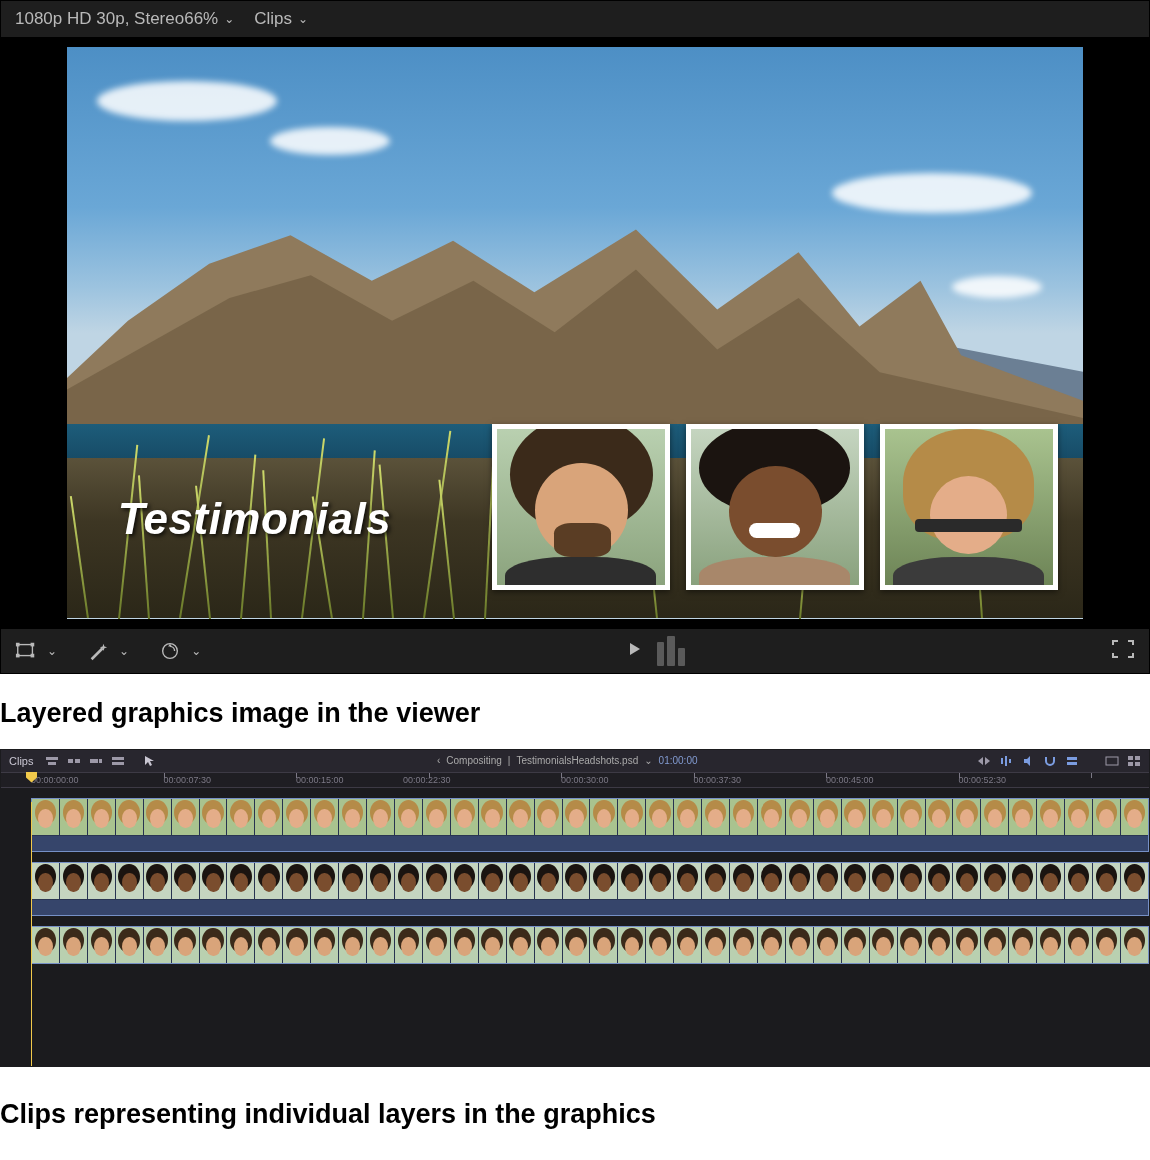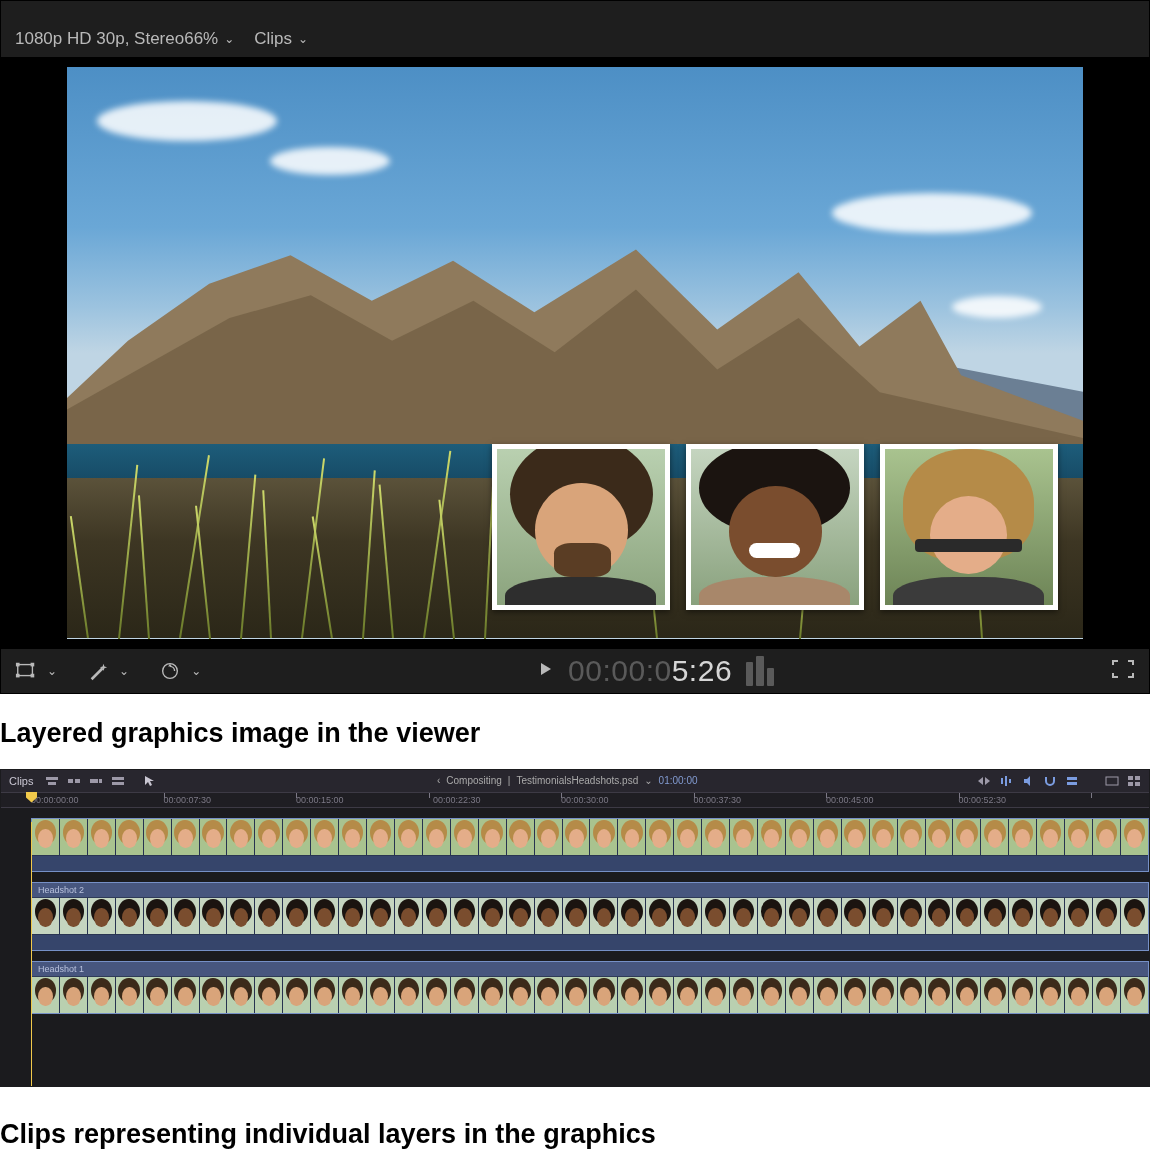--- a/index.html
+++ b/index.html
@@ -1,20 +1,20 @@
 <!DOCTYPE html>
 <html><head>
 <meta charset="utf-8">
 <style>
   * { margin: 0; padding: 0; box-sizing: border-box; }
   body { font-family: -apple-system, "Helvetica Neue", Arial, sans-serif; background: #fff; width: 1150px; }
 
   
   .viewer-panel { background: #1e1e1e; border: 1px solid #000; }
-  .viewer-top { display: flex; align-items: center; height: 36px; color: #b9b9b9; font-size: 17px; padding: 0 14px; margin-top: 20px; }
+  .viewer-top { display: flex; align-items: center; height: 36px; color: #b9b9b9; font-size: 17px; padding: 0 14px; }
   .viewer-top .format { flex: 0 0 auto; }
   .viewer-top .center { flex: 1; display: flex; align-items: center; justify-content: center; gap: 12px; }
   .viewer-top .right { flex: 0 0 auto; display: flex; align-items: center; gap: 20px; }
   .clapper-icon { width: 18px; height: 16px; display: inline-block; }
   .clapper-icon svg { width: 100%; height: 100%; }
   .chev { font-size: 12px; margin-left: 6px; }
   .dd { display: flex; align-items: center; cursor: pointer; }
 
   .viewer-image-wrap { background: #000; padding: 10px 66px; }
   .viewer-image { position: relative; width: 100%; aspect-ratio: 16/9; overflow: hidden; }
@@ -152,20 +152,21 @@
         <div class="blade" style="left:29%;height:82%;transform:rotate(4deg);"></div>
         <div class="blade" style="left:32%;height:75%;transform:rotate(-5deg);"></div>
         <div class="blade" style="left:35%;height:92%;transform:rotate(8deg);"></div>
         <div class="blade" style="left:38%;height:68%;transform:rotate(-6deg);"></div>
         <div class="blade" style="left:41%;height:86%;transform:rotate(3deg);"></div>
         <div class="blade" style="left:58%;height:40%;transform:rotate(-6deg);"></div>
         <div class="blade" style="left:72%;height:35%;transform:rotate(5deg);"></div>
         <div class="blade" style="left:90%;height:38%;transform:rotate(-4deg);"></div>
       </div>
 
+      <div class="overlay-title">Testimonials</div>
 
       <div class="headshots">
         <div class="hs">
           <div class="face face-bg1"></div>
           <div class="hair" style="width:85%;height:75%;top:-8%;left:8%;background:#3b2a1a;"></div>
           <div class="head" style="width:55%;height:60%;top:22%;left:23%;background:#d9a47a;"></div>
           <div class="hair" style="width:34%;height:22%;top:60%;left:34%;background:#5a3d24;border-radius:30%;"></div>
           <div class="body" style="width:90%;height:30%;bottom:-12%;left:5%;background:#2e2e2e;"></div>
         </div>
         <div class="hs">
@@ -213,21 +214,20 @@
           </svg>
         <span class="chev">⌄</span>
       </div>
     </div>
     <div class="vb-center">
       <span class="play-btn">
         <svg viewBox="0 0 16 16">
             <path d="M3 2 L13 8 L3 14 Z" fill="#b9b9b9"></path>
           </svg>
       </span>
-      <span class="timecode"><span class="tc-dim">00:00:0</span><span class="tc-bright">5:26</span></span>
       <div class="audio-meter">
           <div class="bar b1"></div>
           <div class="bar b2"></div>
           <div class="bar b3"></div>
         </div>
     </div>
     <div class="vb-right">
       <svg viewBox="0 0 24 20">
           <path d="M2 6 L2 2 L7 2 M17 2 L22 2 L22 6 M22 14 L22 18 L17 18 M7 18 L2 18 L2 14" fill="none" stroke="#b9b9b9" stroke-width="2"></path>
         </svg>
@@ -314,21 +314,21 @@
   </div>
 
   <div class="tl-ruler">
       <div class="rtick" style="left: 30px;"></div>
       <div class="rlabel" style="left: 34px;">00:00:00:00</div>
       <div class="rtick" style="left: 162.5px;"></div>
       <div class="rlabel" style="left: 166.5px;">00:00:07:30</div>
       <div class="rtick" style="left: 295px;"></div>
       <div class="rlabel" style="left: 299px;">00:00:15:00</div>
       <div class="rtick" style="left: 427.5px;"></div>
-      <div class="rlabel" style="left: 436px;">00:00:22:30</div>
+      <div class="rlabel" style="left: 406px;">00:00:22:30</div>
       <div class="rtick" style="left: 560px;"></div>
       <div class="rlabel" style="left: 564px;">00:00:30:00</div>
       <div class="rtick" style="left: 692.5px;"></div>
       <div class="rlabel" style="left: 696.5px;">00:00:37:30</div>
       <div class="rtick" style="left: 825px;"></div>
       <div class="rlabel" style="left: 829px;">00:00:45:00</div>
       <div class="rtick" style="left: 957.5px;"></div>
       <div class="rlabel" style="left: 961.5px;">00:00:52:30</div>
       <div class="rtick" style="left: 1090px;"></div>
       <div class="pmarker" style="left: 25px;"></div>
@@ -538,21 +538,20 @@
               <div class="mini-face" style="background:#a9c38f"></div>
               <div class="mini-head" style="width:80%;height:70%;top:5%;left:10%;background:#b58b48;border-radius:50%"></div>
               <div class="mini-head" style="width:55%;height:55%;top:28%;left:23%;background:#e4ad89;border-radius:50%"></div>
             </div>
           </div>
           <div class="audio-rail"></div>
         </div>
       </div>
       <div class="track">
         <div class="track-clip">
-          <span class="track-label">Headshot 2</span>
           <div class="thumbs">
             <div class="thumb">
               <div class="mini-face" style="background:#c5d5c0"></div>
               <div class="mini-head" style="width:80%;height:70%;top:5%;left:10%;background:#1b1410;border-radius:50%"></div>
               <div class="mini-head" style="width:55%;height:55%;top:28%;left:23%;background:#7a4d2e;border-radius:50%"></div>
             </div>
             <div class="thumb">
               <div class="mini-face" style="background:#c5d5c0"></div>
               <div class="mini-head" style="width:80%;height:70%;top:5%;left:10%;background:#1b1410;border-radius:50%"></div>
               <div class="mini-head" style="width:55%;height:55%;top:28%;left:23%;background:#7a4d2e;border-radius:50%"></div>
@@ -746,21 +745,20 @@
               <div class="mini-face" style="background:#c5d5c0"></div>
               <div class="mini-head" style="width:80%;height:70%;top:5%;left:10%;background:#1b1410;border-radius:50%"></div>
               <div class="mini-head" style="width:55%;height:55%;top:28%;left:23%;background:#7a4d2e;border-radius:50%"></div>
             </div>
           </div>
           <div class="audio-rail"></div>
         </div>
       </div>
       <div class="track">
         <div class="track-clip">
-          <span class="track-label">Headshot 1</span>
           <div class="thumbs">
             <div class="thumb">
               <div class="mini-face" style="background:#b9d0b0"></div>
               <div class="mini-head" style="width:80%;height:70%;top:5%;left:10%;background:#3b2a1a;border-radius:50%"></div>
               <div class="mini-head" style="width:55%;height:55%;top:28%;left:23%;background:#d9a47a;border-radius:50%"></div>
             </div>
             <div class="thumb">
               <div class="mini-face" style="background:#b9d0b0"></div>
               <div class="mini-head" style="width:80%;height:70%;top:5%;left:10%;background:#3b2a1a;border-radius:50%"></div>
               <div class="mini-head" style="width:55%;height:55%;top:28%;left:23%;background:#d9a47a;border-radius:50%"></div>

